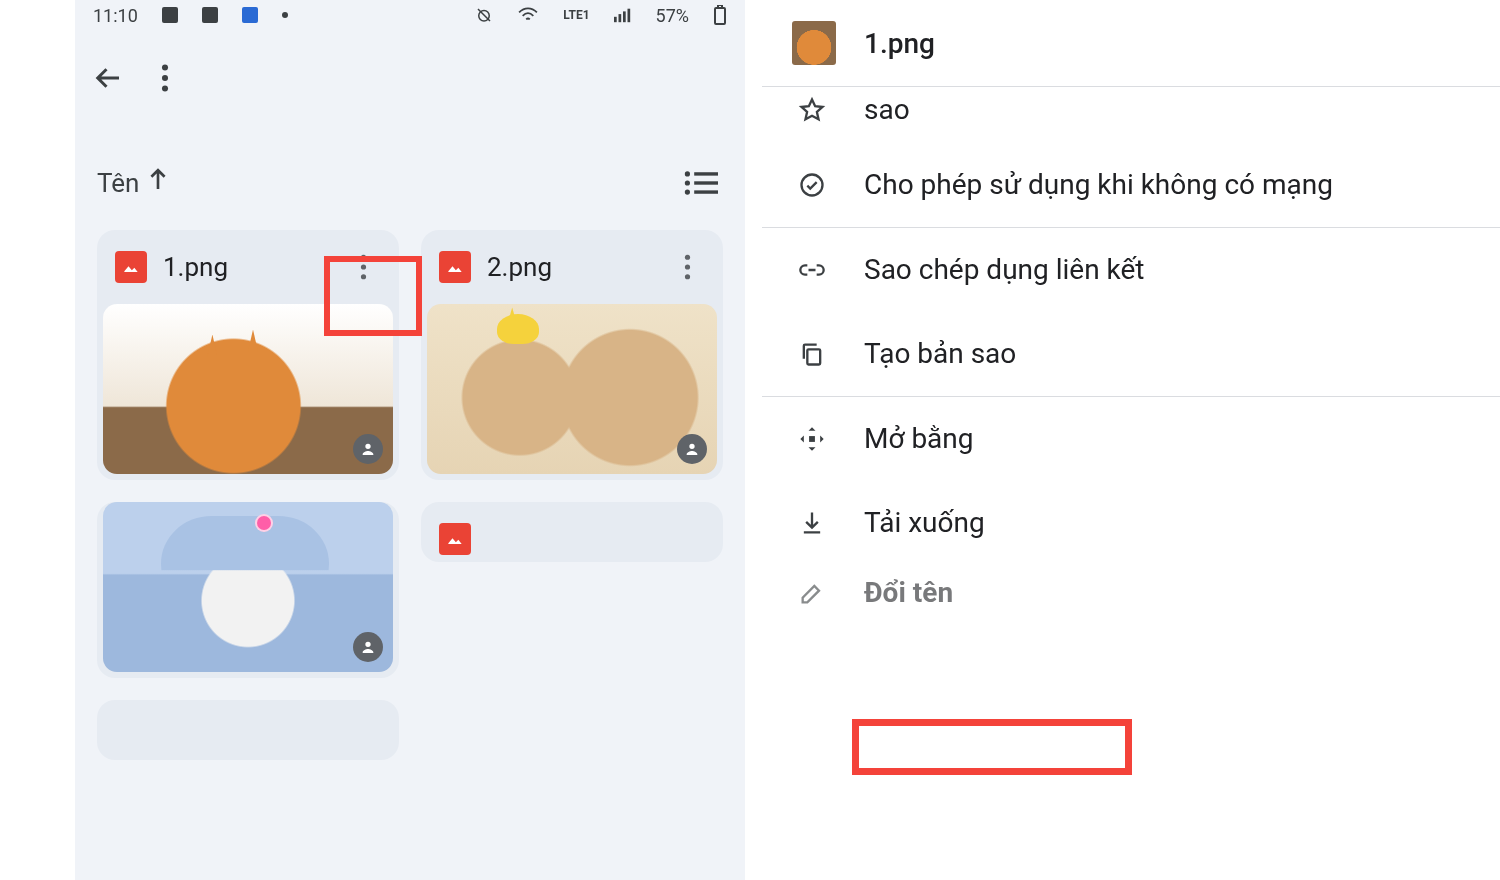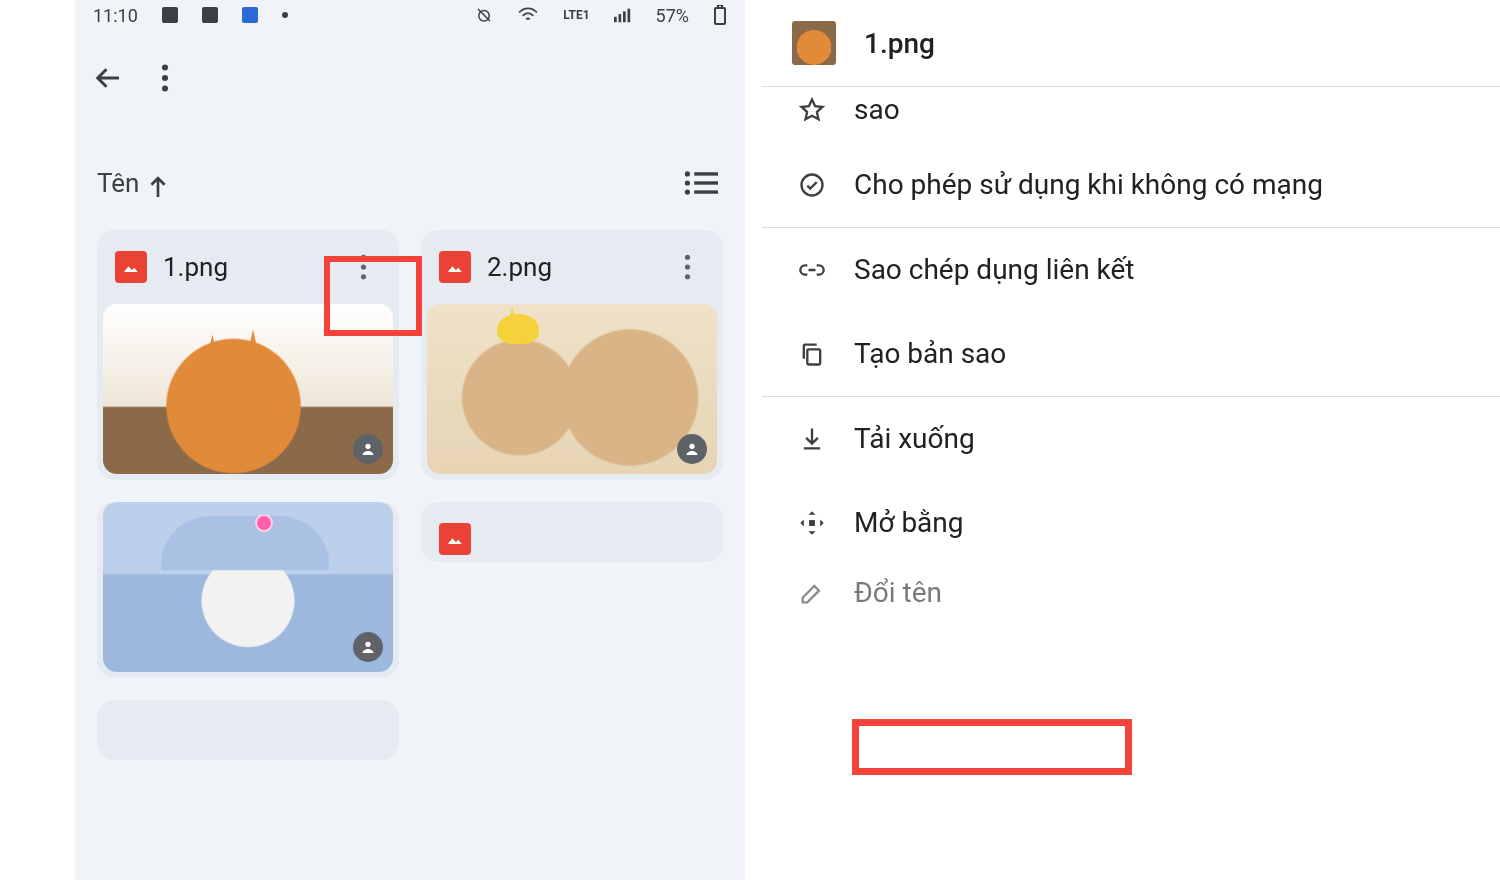--- a/index.html
+++ b/index.html
@@ -17,21 +17,21 @@
   .sq { width:16px; height:16px; background:#3c4043; border-radius:2px; }
 
   
   .appbar { height:96px; display:flex; align-items:center; padding:0 14px 0 6px; }
   .appbar .back { width:56px; height:56px; display:flex; align-items:center; justify-content:center; }
   .appbar .title { font-size:32px; margin-left:4px; flex:1; }
   .appbar .overflow { width:56px; height:56px; display:flex; align-items:center; justify-content:center; }
 
   
   .sortrow { height:70px; display:flex; align-items:center; justify-content:space-between; padding:0 22px 0 22px; margin-top:22px;}
-  .sortrow .label { font-size:26px; color:#3c4043; display:flex; align-items:flex-end; gap:10px; }
+  .sortrow .label { font-size:26px; color:#3c4043; display:flex; align-items:flex-start; gap:10px; }
   .sortrow .viewbtn { width:44px; height:44px; display:flex; align-items:center; justify-content:center; }
 
   
   .grid { display:grid; grid-template-columns: 1fr 1fr; gap:22px; padding:12px 22px 0 22px; }
   .card { background:#E6EBF2; border-radius:18px; overflow:hidden; }
   .card-head { height:74px; display:flex; align-items:center; padding:0 14px 0 18px; gap:16px; }
   .file-ic { width:32px; height:32px; border-radius:4px; background:#EA4335; display:flex; align-items:center; justify-content:center; }
   .file-ic svg { width:20px; height:20px; fill:#fff; }
   .file-name { font-size:26px; flex:1; white-space:nowrap; overflow:hidden; }
   .card-overflow { width:44px; height:44px; display:flex; align-items:center; justify-content:center; position:relative; }
@@ -63,26 +63,26 @@
   .card.partial { height:60px; }
 
   
   .sheet { position:absolute; left:762px; top:0; width:738px; height:880px; background:#fff; }
   .sheet-head { height:86px; display:flex; align-items:center; gap:28px; padding:0 10px 0 30px; }
   .sheet-thumb { width:44px; height:44px; border-radius:3px; overflow:hidden; background:radial-gradient(circle at 50% 60%, #e08a3a 0 50%, #8b6a49 51%); }
   .sheet-title { font-size:28px; font-weight:500; }
 
   .divider { height:1px; background:#dadce0; }
 
-  .menu-item { display:flex; align-items:center; min-height:84px; padding:10px 34px; gap:26px;text-align:right; }
+  .menu-item { display:flex; align-items:center; min-height:84px; padding:10px 34px; gap:36px;text-align:right; }
   .menu-item.partial-top { min-height:56px; padding-top:0; }
   .menu-item .ic { width:32px; flex:0 0 32px; display:flex; align-items:center; justify-content:center; }
   .menu-item .ic svg { width:28px; height:28px; fill:none; stroke:#3c4043; stroke-width:2; }
   .menu-item .txt { font-size:28px; color:#202124; line-height:1.3; }
-  .menu-item.partial-bot { min-height:40px; }
+  .menu-item.partial-bot { min-height:40px;font-weight:bold; }
 
   .hl-right { left:852px; top:719px; width:280px; height:56px; border-width:7px; }
 
   
   svg.line { stroke:#3c4043; fill:none; stroke-width:2; }
   svg.fill { fill:#3c4043; }
 </style>
 </head>
 <body>
 
@@ -279,37 +279,37 @@
           </svg>
       </div>
       <div class="txt">Tạo bản sao</div>
     </div>
 
 
     <div class="divider"></div>
 
     <div class="menu-item">
       <div class="ic">
-        <svg viewBox="0 0 24 24">
-            <path d="M12 3v12M7 11l5 5 5-5M5 20h14"></path>
-          </svg>
-      </div>
-      <div class="txt">Tải xuống</div>
-    </div>
-
-    <div class="menu-item">
-      <div class="ic">
         <svg viewBox="0 0 24 24" style="fill:#3c4043;stroke:none">
             <path d="M12 2l3 3H9zM12 22l-3-3h6zM2 12l3-3v6zM22 12l-3 3V9z"></path>
             <rect x="9.5" y="9.5" width="5" height="5"></rect>
           </svg>
       </div>
       <div class="txt">Mở bằng</div>
     </div>
 
+    <div class="menu-item">
+      <div class="ic">
+        <svg viewBox="0 0 24 24">
+            <path d="M12 3v12M7 11l5 5 5-5M5 20h14"></path>
+          </svg>
+      </div>
+      <div class="txt">Tải xuống</div>
+    </div>
+
     <div class="menu-item partial-bot" style="opacity:.6">
       <div class="ic">
         <svg viewBox="0 0 24 24">
             <path d="M4 20h4l10-10-4-4L4 16z"></path>
           </svg>
       </div>
       <div class="txt">Đổi tên</div>
     </div>
   </div>
 

